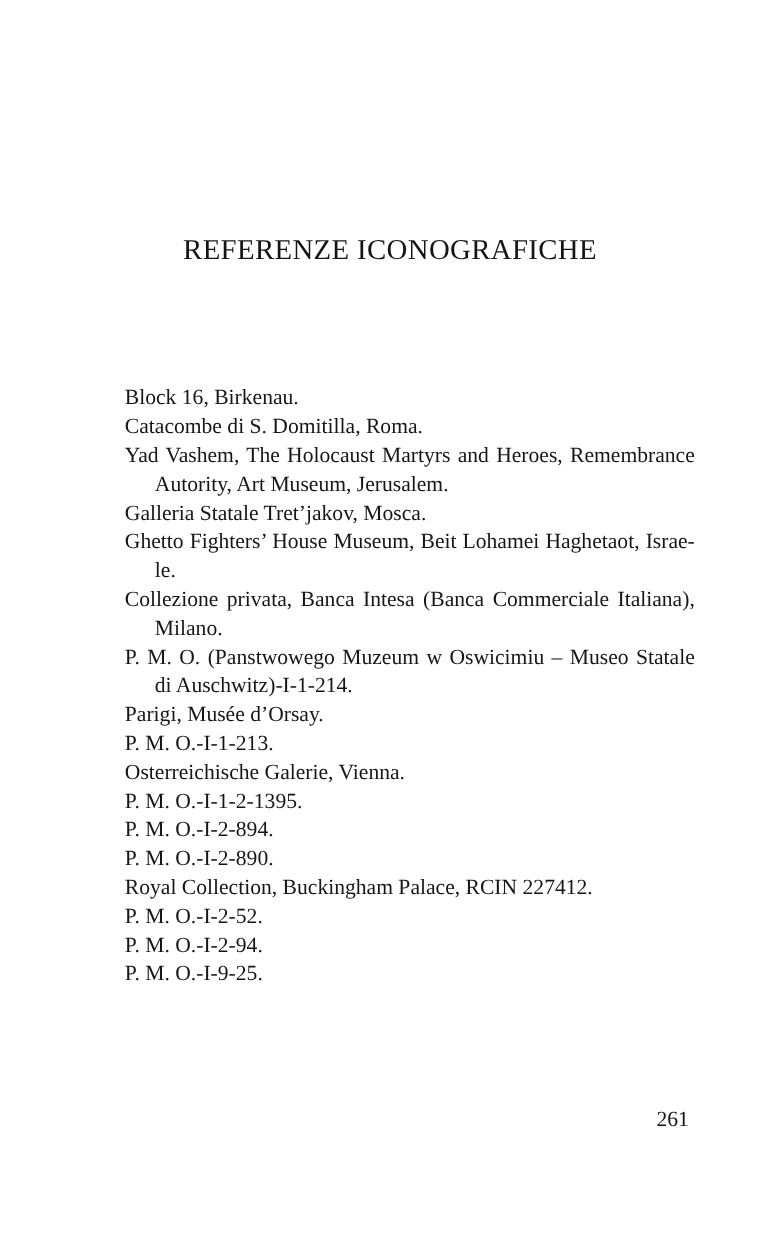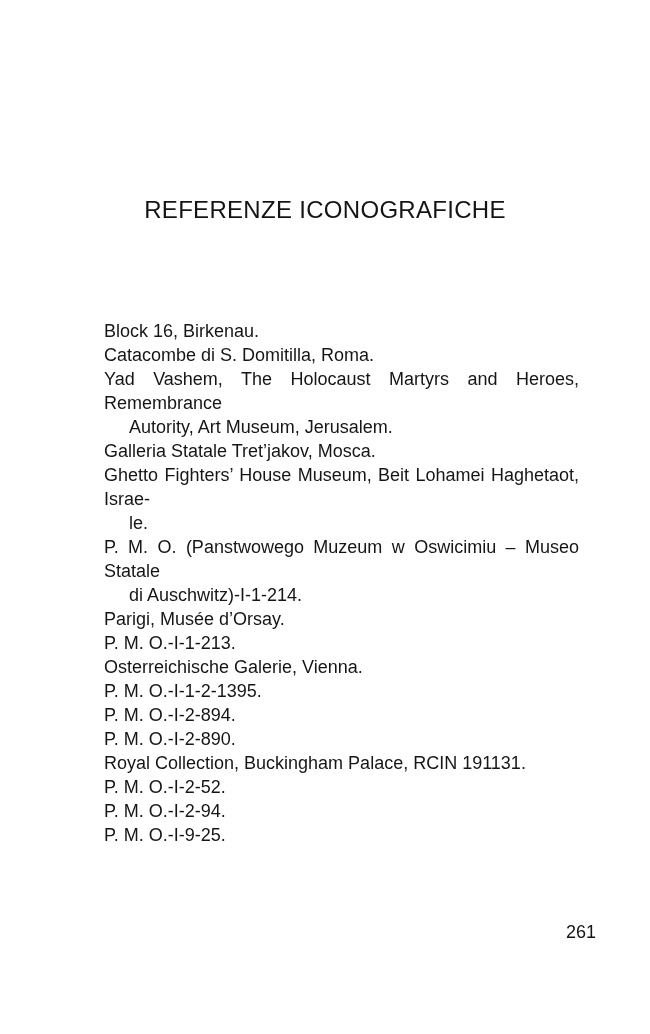--- a/index.html
+++ b/index.html
@@ -5,21 +5,21 @@
   html, body {
     margin: 0;
     padding: 0;
     background: #ffffff;
   }
   .page {
     position: relative;
     width: 650px;
     height: 1034px;
     background: #ffffff;
-    font-family: Liberation Sans, sans-serif;
+    font-family: Liberation Serif, serif;
     color: #161616;
     overflow: hidden;
   }
   .title {
     position: absolute;
     top: 196px;
     left: 0;
     right: 0;
     margin: 0;
     text-align: center;
@@ -49,21 +49,21 @@
     white-space: normal;
     text-align: justify;
     text-align-last: justify;
   }
   .line.cont {
     padding-left: 25px;
   }
   .page-number {
     position: absolute;
     top: 921px;
-    right: 54px;
+    right: 76px;
     font-size: 18px;
     line-height: 22px;
     color: #141414;
   }
 </style>
 </head>
 <body>
 
 <div class="page">
   <h1 class="title">REFERENZE ICONOGRAFICHE</h1>
@@ -80,20 +80,24 @@
         <span class="line cont">Autority, Art Museum, Jerusalem.</span>
       </p>
       <p class="entry">
         <span class="line">Galleria Statale Tret’jakov, Mosca.</span>
       </p>
       <p class="entry">
         <span class="line justified">Ghetto Fighters’ House Museum, Beit Lohamei Haghetaot, Israe-</span>
         <span class="line cont">le.</span>
       </p>
       <p class="entry">
+        <span class="line justified">Collezione privata, Banca Intesa (Banca Commerciale Italiana),</span>
+        <span class="line cont">Milano.</span>
+      </p>
+      <p class="entry">
         <span class="line justified">P. M. O. (Panstwowego Muzeum w Oswicimiu – Museo Statale</span>
         <span class="line cont">di Auschwitz)-I-1-214.</span>
       </p>
       <p class="entry">
         <span class="line">Parigi, Musée d’Orsay.</span>
       </p>
       <p class="entry">
         <span class="line">P. M. O.-I-1-213.</span>
       </p>
       <p class="entry">
@@ -102,21 +106,21 @@
       <p class="entry">
         <span class="line">P. M. O.-I-1-2-1395.</span>
       </p>
       <p class="entry">
         <span class="line">P. M. O.-I-2-894.</span>
       </p>
       <p class="entry">
         <span class="line">P. M. O.-I-2-890.</span>
       </p>
       <p class="entry">
-        <span class="line">Royal Collection, Buckingham Palace, RCIN 191131.</span>
+        <span class="line">Royal Collection, Buckingham Palace, RCIN 227412.</span>
       </p>
       <p class="entry">
         <span class="line">P. M. O.-I-2-52.</span>
       </p>
       <p class="entry">
         <span class="line">P. M. O.-I-2-94.</span>
       </p>
       <p class="entry">
         <span class="line">P. M. O.-I-9-25.</span>
       </p>

